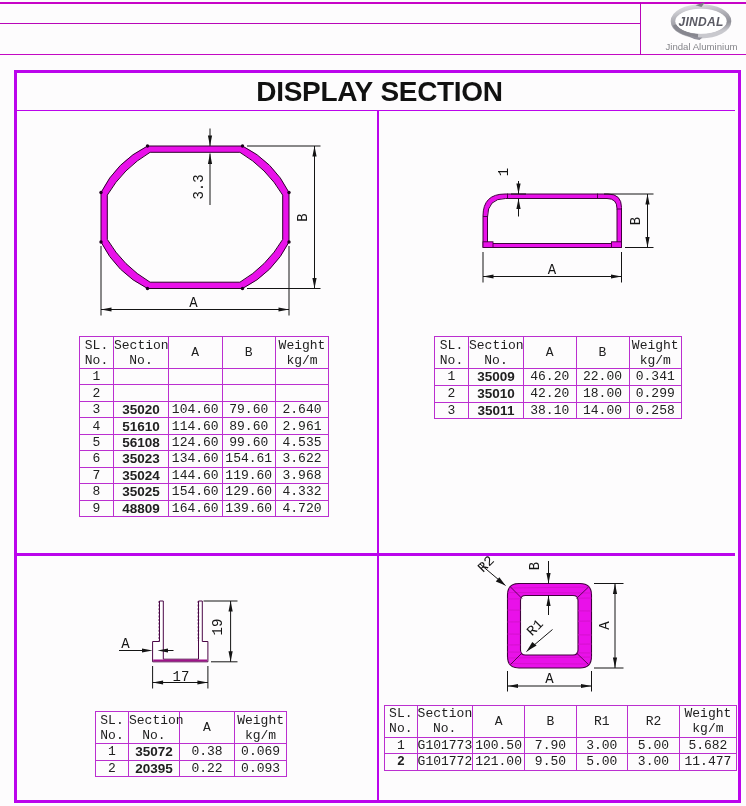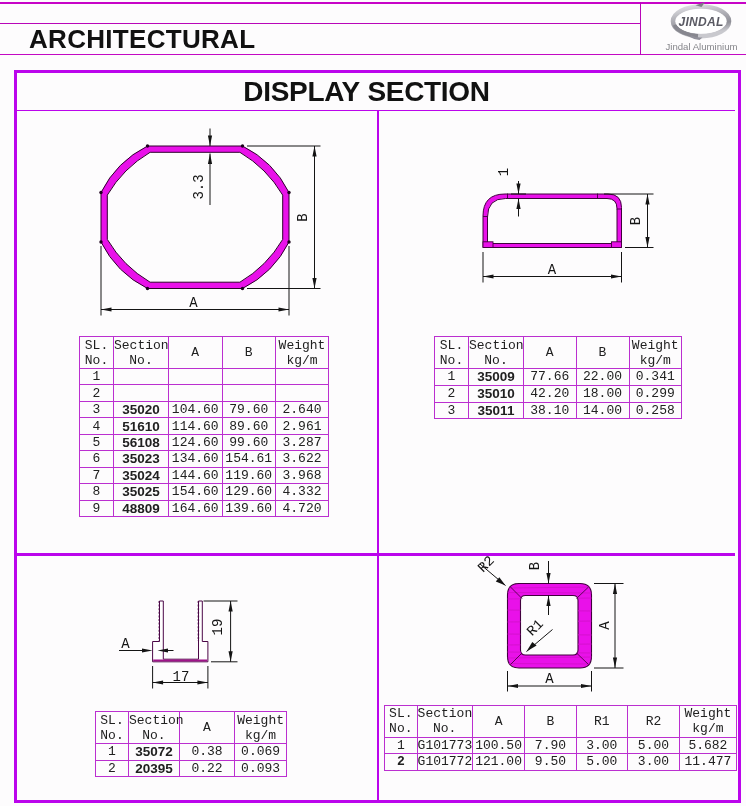--- a/index.html
+++ b/index.html
@@ -13,21 +13,20 @@
   .hdr td{height:31px;}
 </style>
 </head>
 <body>
 <div id="page">
 
   <div class="abs" style="left:0;top:1.5px;width:746px;height:2px;background:#c704c7;"></div>
 
   <div class="abs" style="left:0;top:22.5px;width:641px;height:1.2px;background:#b806b8;"></div>
 
-  <div class="abs" style="left:29px;top:24px;font-size:26px;font-weight:bold;color:#111;letter-spacing:0.3px;">ARCHITECTURAL</div>
 
   <div class="abs" style="left:0;top:54px;width:746px;height:1.4px;background:#c308c3;"></div>
 
   <div class="abs" style="left:640px;top:2px;width:1.2px;height:53px;background:#b806b8;"></div>
 
   <svg class="abs" style="left:655px;top:0;" width="91" height="54" viewBox="0 0 91 54">
     <defs>
       <linearGradient id="mg" x1="0" y1="0" x2="0.3" y2="1">
         <stop offset="0" stop-color="#e2e2e6"></stop>
           <stop offset="0.35" stop-color="#b9b9bf"></stop>
@@ -44,21 +43,21 @@
 
     <path d="M36 35.2 q6 3 11.5 2.2 l-3 2.5 q-5.5 0 -9.5 -2.8 Z" fill="#90909a"></path>
 
     <text x="46" y="25.6" text-anchor="middle" font-size="12" font-weight="bold" font-style="italic" fill="#5a5a63" letter-spacing="0.3" font-family="Liberation Sans,sans-serif">JINDAL</text>
 
     <text x="46.5" y="50" text-anchor="middle" font-size="9.6" fill="#85858a" font-family="Liberation Sans,sans-serif">Jindal Aluminium</text>
   </svg>
 
   <div class="abs" style="left:14px;top:70px;width:721px;height:727px;border:3px solid #bb05ec;"></div>
 
-  <div class="abs" style="left:3px;top:76px;width:727px;text-align:center;font-size:28px;font-weight:bold;color:#111;letter-spacing:-0.3px;">DISPLAY&nbsp;SECTION</div>
+  <div class="abs" style="left:16px;top:76px;width:727px;text-align:center;font-size:28px;font-weight:bold;color:#111;letter-spacing:-0.3px;">DISPLAY&nbsp;SECTION</div>
 
   <div class="abs" style="left:17px;top:109.5px;width:718px;height:1.6px;background:#bb05ec;"></div>
 
   <div class="abs" style="left:376.5px;top:110px;width:2.4px;height:690px;background:#bb05ec;"></div>
 
   <div class="abs" style="left:17px;top:552.5px;width:718px;height:3.2px;background:#bb05ec;"></div>
 
   <svg class="abs" style="left:0;top:0;" width="746" height="806" viewBox="0 0 746 806">
 
     <path fill="#e911e9" stroke="#2e002c" stroke-width="1" fill-rule="evenodd" d="
@@ -275,21 +274,21 @@
           <td class="sec">51610</td>
           <td>114.60</td>
           <td>89.60</td>
           <td>2.961</td>
         </tr>
     <tr style="height:16.45px">
           <td>5</td>
           <td class="sec">56108</td>
           <td>124.60</td>
           <td>99.60</td>
-          <td>3.287</td>
+          <td>4.535</td>
         </tr>
     <tr style="height:16.45px">
           <td>6</td>
           <td class="sec">35023</td>
           <td>134.60</td>
           <td>154.61</td>
           <td>3.622</td>
         </tr>
     <tr style="height:16.45px">
           <td>7</td>
@@ -327,21 +326,21 @@
         <tr class="hdr">
           <td>SL.<br>No.</td>
           <td>Section<br>No.</td>
           <td>A</td>
           <td>B</td>
           <td>Weight<br>kg/m</td>
         </tr>
     <tr style="height:16.8px">
           <td>1</td>
           <td class="sec">35009</td>
-          <td>77.66</td>
+          <td>46.20</td>
           <td>22.00</td>
           <td>0.341</td>
         </tr>
     <tr style="height:16.8px">
           <td>2</td>
           <td class="sec">35010</td>
           <td>42.20</td>
           <td>18.00</td>
           <td>0.299</td>
         </tr>

